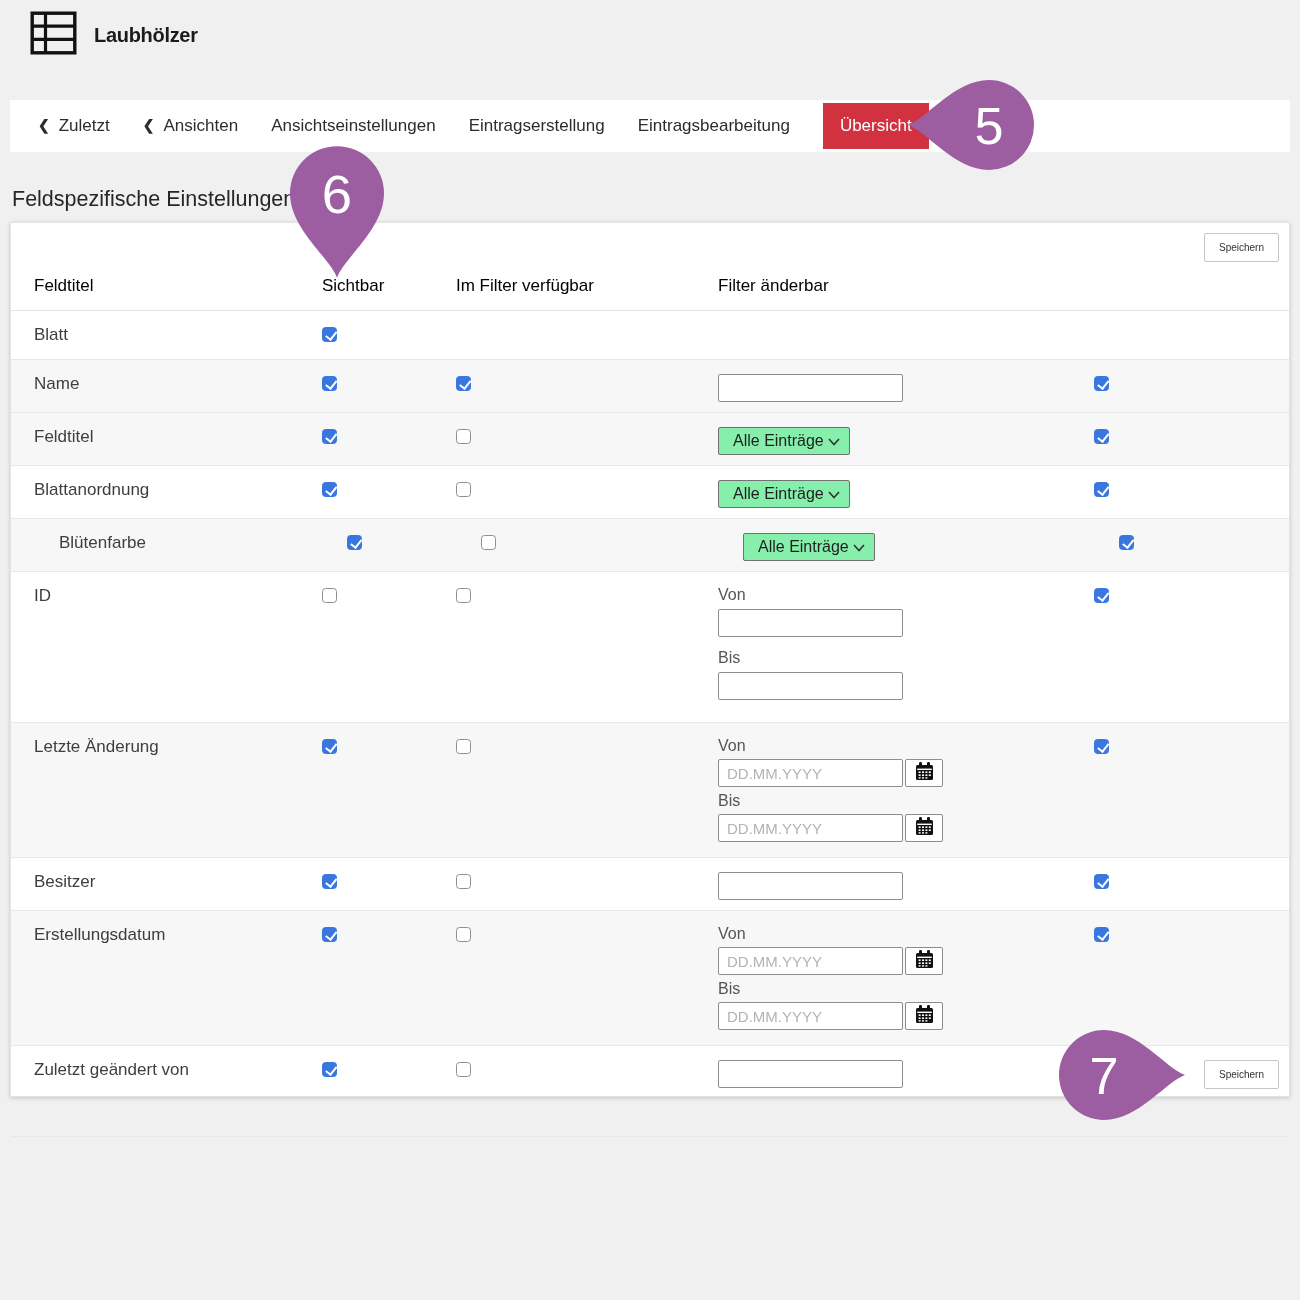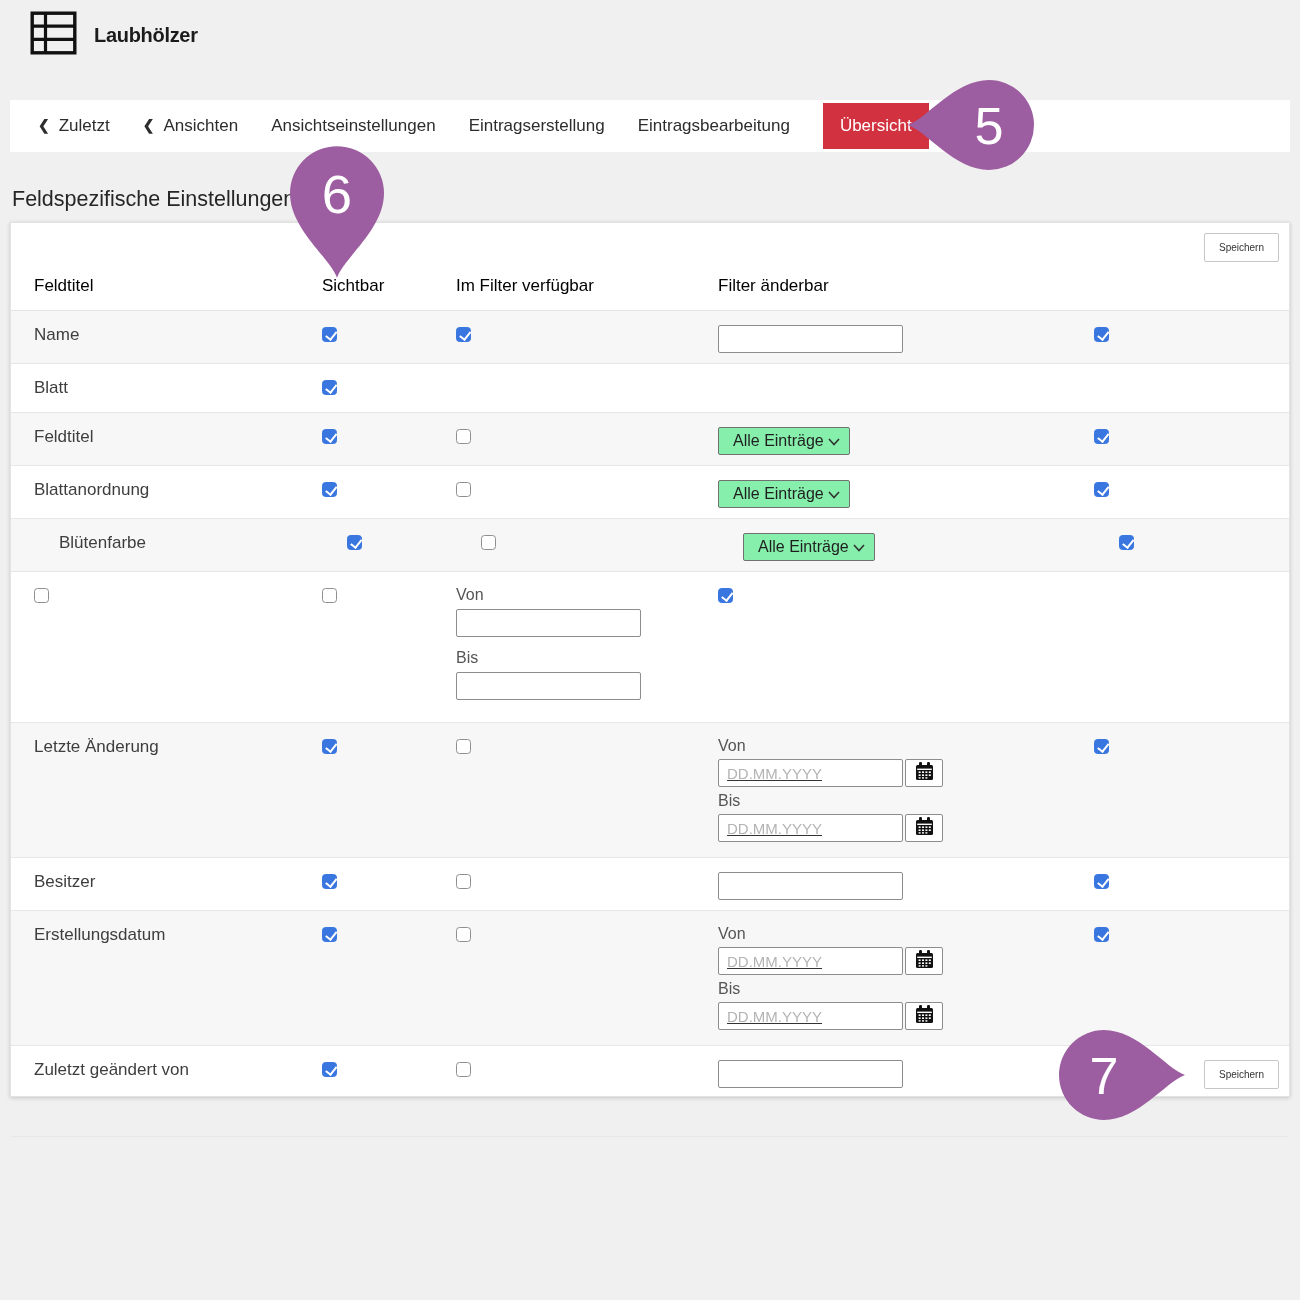--- a/index.html
+++ b/index.html
@@ -53,21 +53,21 @@
   }
   .cb.checked { background:var(--blue,#3a76e0); border-color:var(--blue,#3a76e0); }
   .cb.checked::after {
     content:''; display:block; width:4.5px; height:8.5px;
     border-right:2.2px solid #fff; border-bottom:2.2px solid #fff;
     transform:rotate(38deg); margin:0.5px 0 0 4.5px;
   }
   
   .txt {
     width:185px; height:28px; border:1px solid #8d8d8d; border-radius:2px;
-    background:#fff; font-family:"Liberation Sans",sans-serif; font-size:15px; padding:0 8px; color:#333;text-decoration:underline;
+    background:#fff; font-family:"Liberation Sans",sans-serif; font-size:15px; padding:0 8px; color:#333;
   }
   .txt::placeholder { color:#b3b3b3; }
   .sel {
     width:132px; height:28px; border:1px solid #717171; border-radius:2px; background:#86efac;
     display:inline-flex; align-items:center; justify-content:space-between;
     padding:0 9px 0 14px; font-size:16px; color:#1f1f1f; cursor:pointer;
   }
   .range-label { font-size:16px; color:#555; }
   .nr .range-label { margin-bottom:5px; }
   .nr .txt { margin-bottom:12px; display:block; }
@@ -120,33 +120,33 @@
   <button class="save-btn save-top">Speichern</button>
 
   <div class="grid-cols thead">
     <div class="th">Feldtitel</div>
     <div class="th">Sichtbar</div>
     <div class="th">Im Filter verfügbar</div>
     <div class="th">Filter änderbar</div>
   </div>
 
   <div id="rows-host">
-      <div class="grid-cols trow alt" style="min-height: 49px;">
-        <div class="td">Name</div>
-        <div class="td"><span class="cb checked" role="checkbox" aria-checked="true"></span></div>
-        <div class="td"><span class="cb checked" role="checkbox" aria-checked="true"></span></div>
-        <div class="td"><input class="txt" type="text" style=""></div>
-        <div class="td"><span class="cb checked" role="checkbox" aria-checked="true"></span></div>
-      </div>
       <div class="grid-cols trow" style="min-height: 49px;">
         <div class="td">Blatt</div>
         <div class="td"><span class="cb checked" role="checkbox" aria-checked="true"></span></div>
         <div class="td"></div>
         <div class="td"></div>
         <div class="td"></div>
+      </div>
+      <div class="grid-cols trow alt" style="min-height: 49px;">
+        <div class="td">Name</div>
+        <div class="td"><span class="cb checked" role="checkbox" aria-checked="true"></span></div>
+        <div class="td"><span class="cb checked" role="checkbox" aria-checked="true"></span></div>
+        <div class="td"><input class="txt" type="text" style=""></div>
+        <div class="td"><span class="cb checked" role="checkbox" aria-checked="true"></span></div>
       </div>
       <div class="grid-cols trow alt" style="min-height: 50px;">
         <div class="td">Feldtitel</div>
         <div class="td"><span class="cb checked" role="checkbox" aria-checked="true"></span></div>
         <div class="td"><span class="cb" role="checkbox" aria-checked="false"></span></div>
         <div class="td"><span class="sel">
             <span>Alle Einträge</span>
             <span><svg width="12" height="8" viewBox="0 0 12 8">
                 <polyline points="1,1 6,6.5 11,1" stroke="#333" stroke-width="1.6" fill="none"></polyline>
               </svg></span>
@@ -171,20 +171,21 @@
         <div class="td"><span class="cb" role="checkbox" aria-checked="false"></span></div>
         <div class="td"><span class="sel">
             <span>Alle Einträge</span>
             <span><svg width="12" height="8" viewBox="0 0 12 8">
                 <polyline points="1,1 6,6.5 11,1" stroke="#333" stroke-width="1.6" fill="none"></polyline>
               </svg></span>
           </span></div>
         <div class="td"><span class="cb checked" role="checkbox" aria-checked="true"></span></div>
       </div>
       <div class="grid-cols trow" style="min-height: 148px;">
+        <div class="td">ID</div>
         <div class="td"><span class="cb" role="checkbox" aria-checked="false"></span></div>
         <div class="td"><span class="cb" role="checkbox" aria-checked="false"></span></div>
         <div class="td nr">
           <div class="range-label">Von</div>
           <input class="txt" type="text" style="">
           <div class="range-label">Bis</div>
           <input class="txt" type="text" style="">
         </div>
         <div class="td"><span class="cb checked" role="checkbox" aria-checked="true"></span></div>
       </div>

